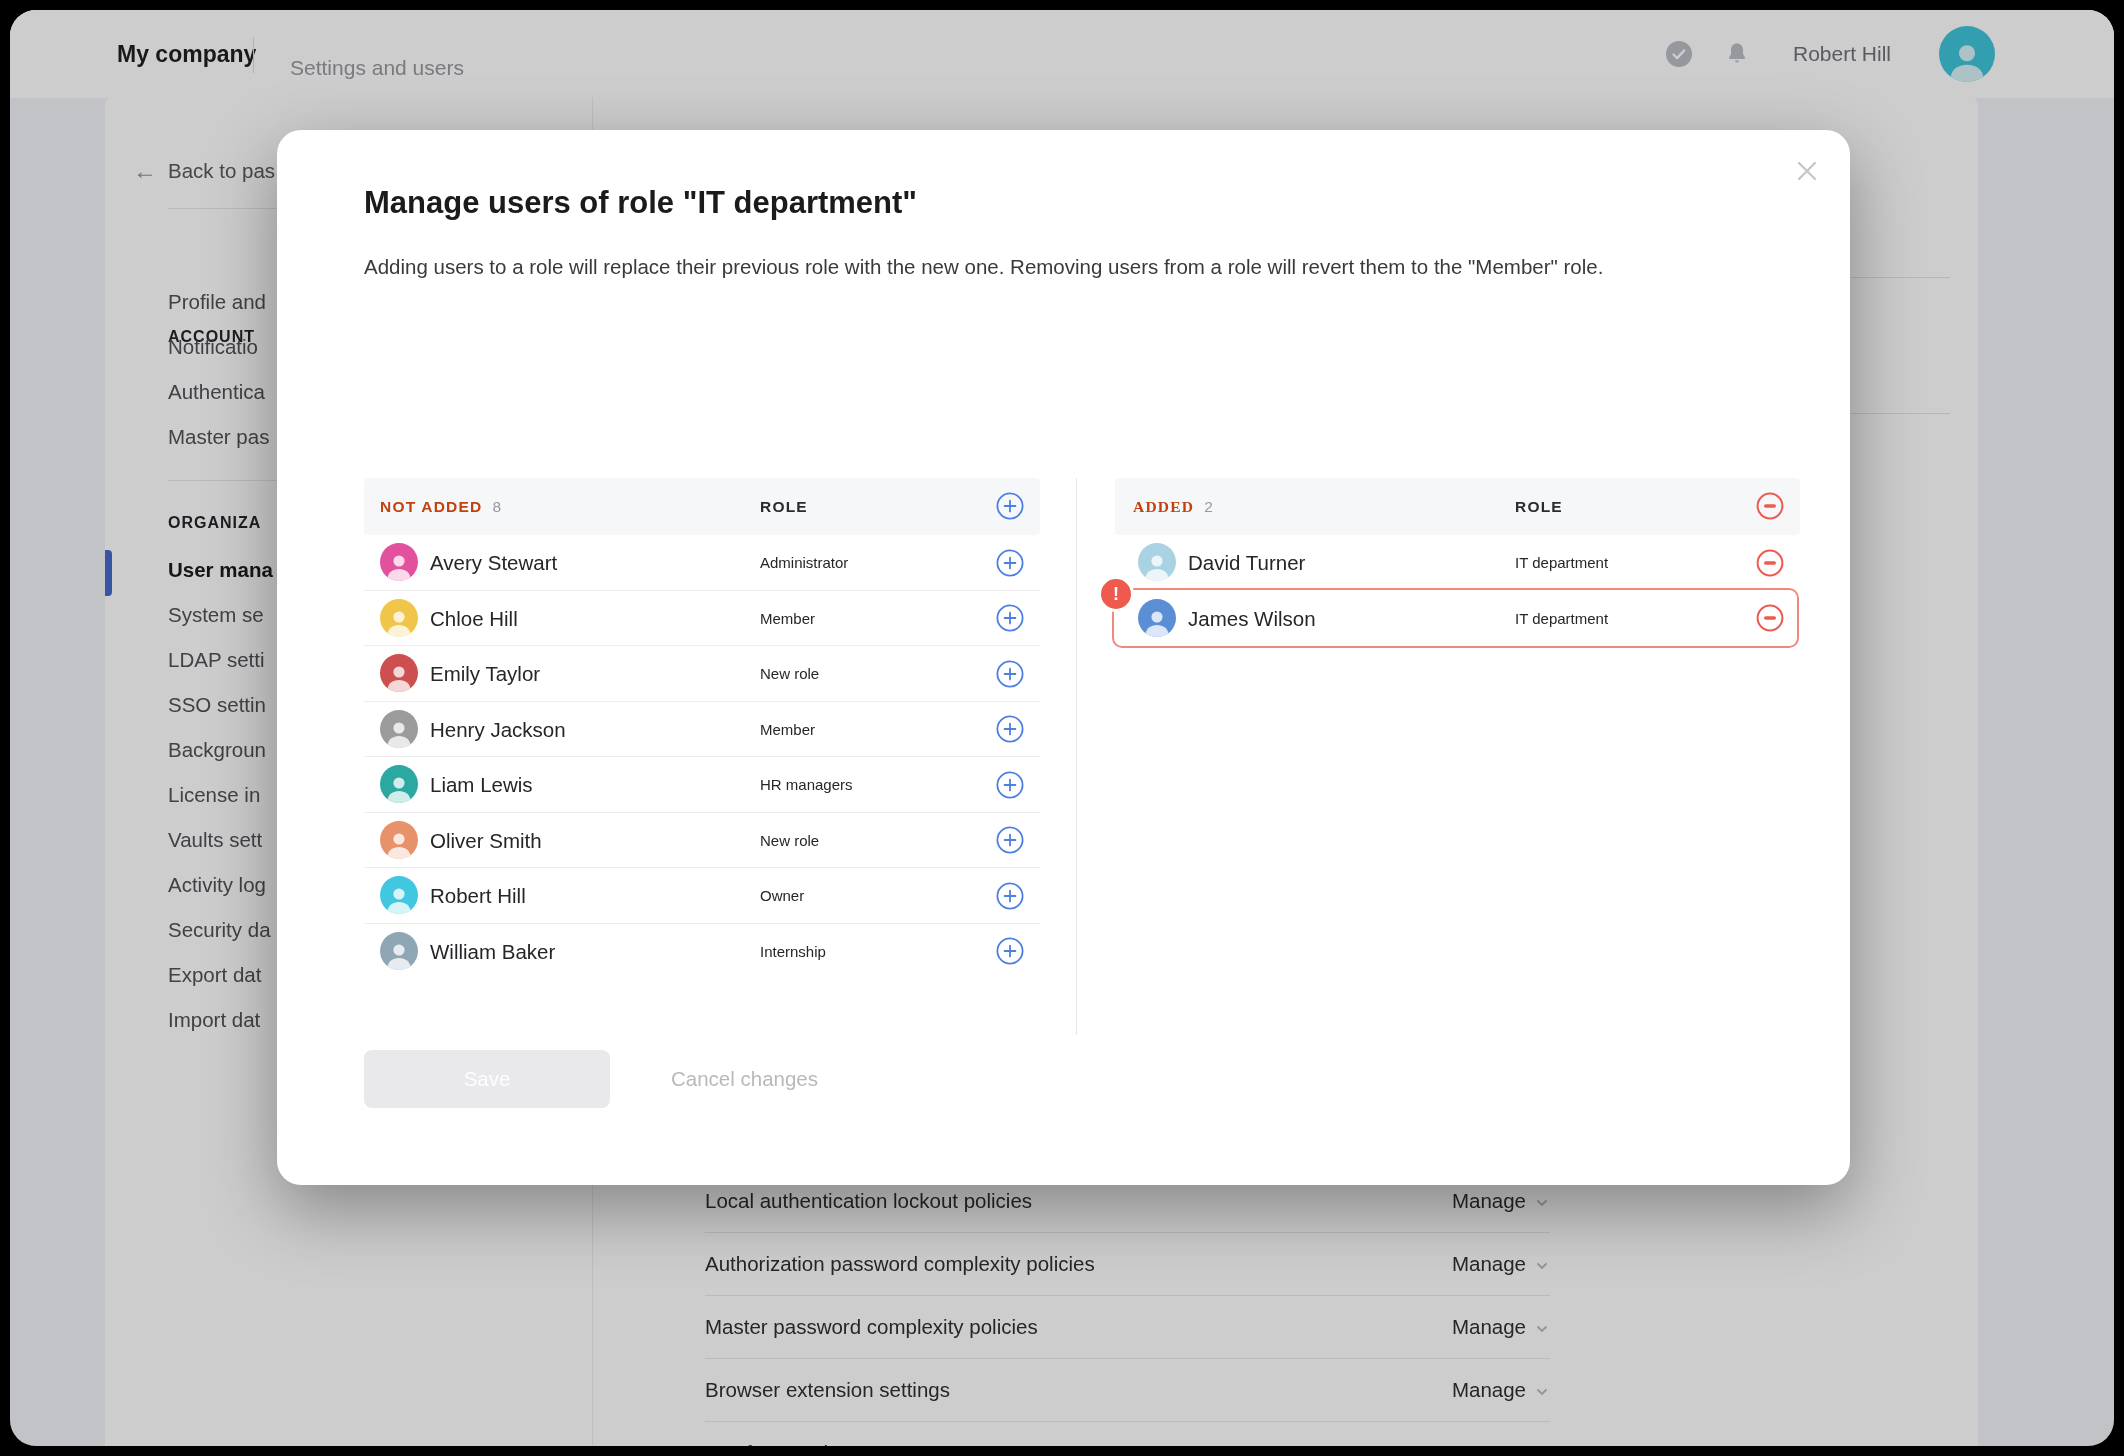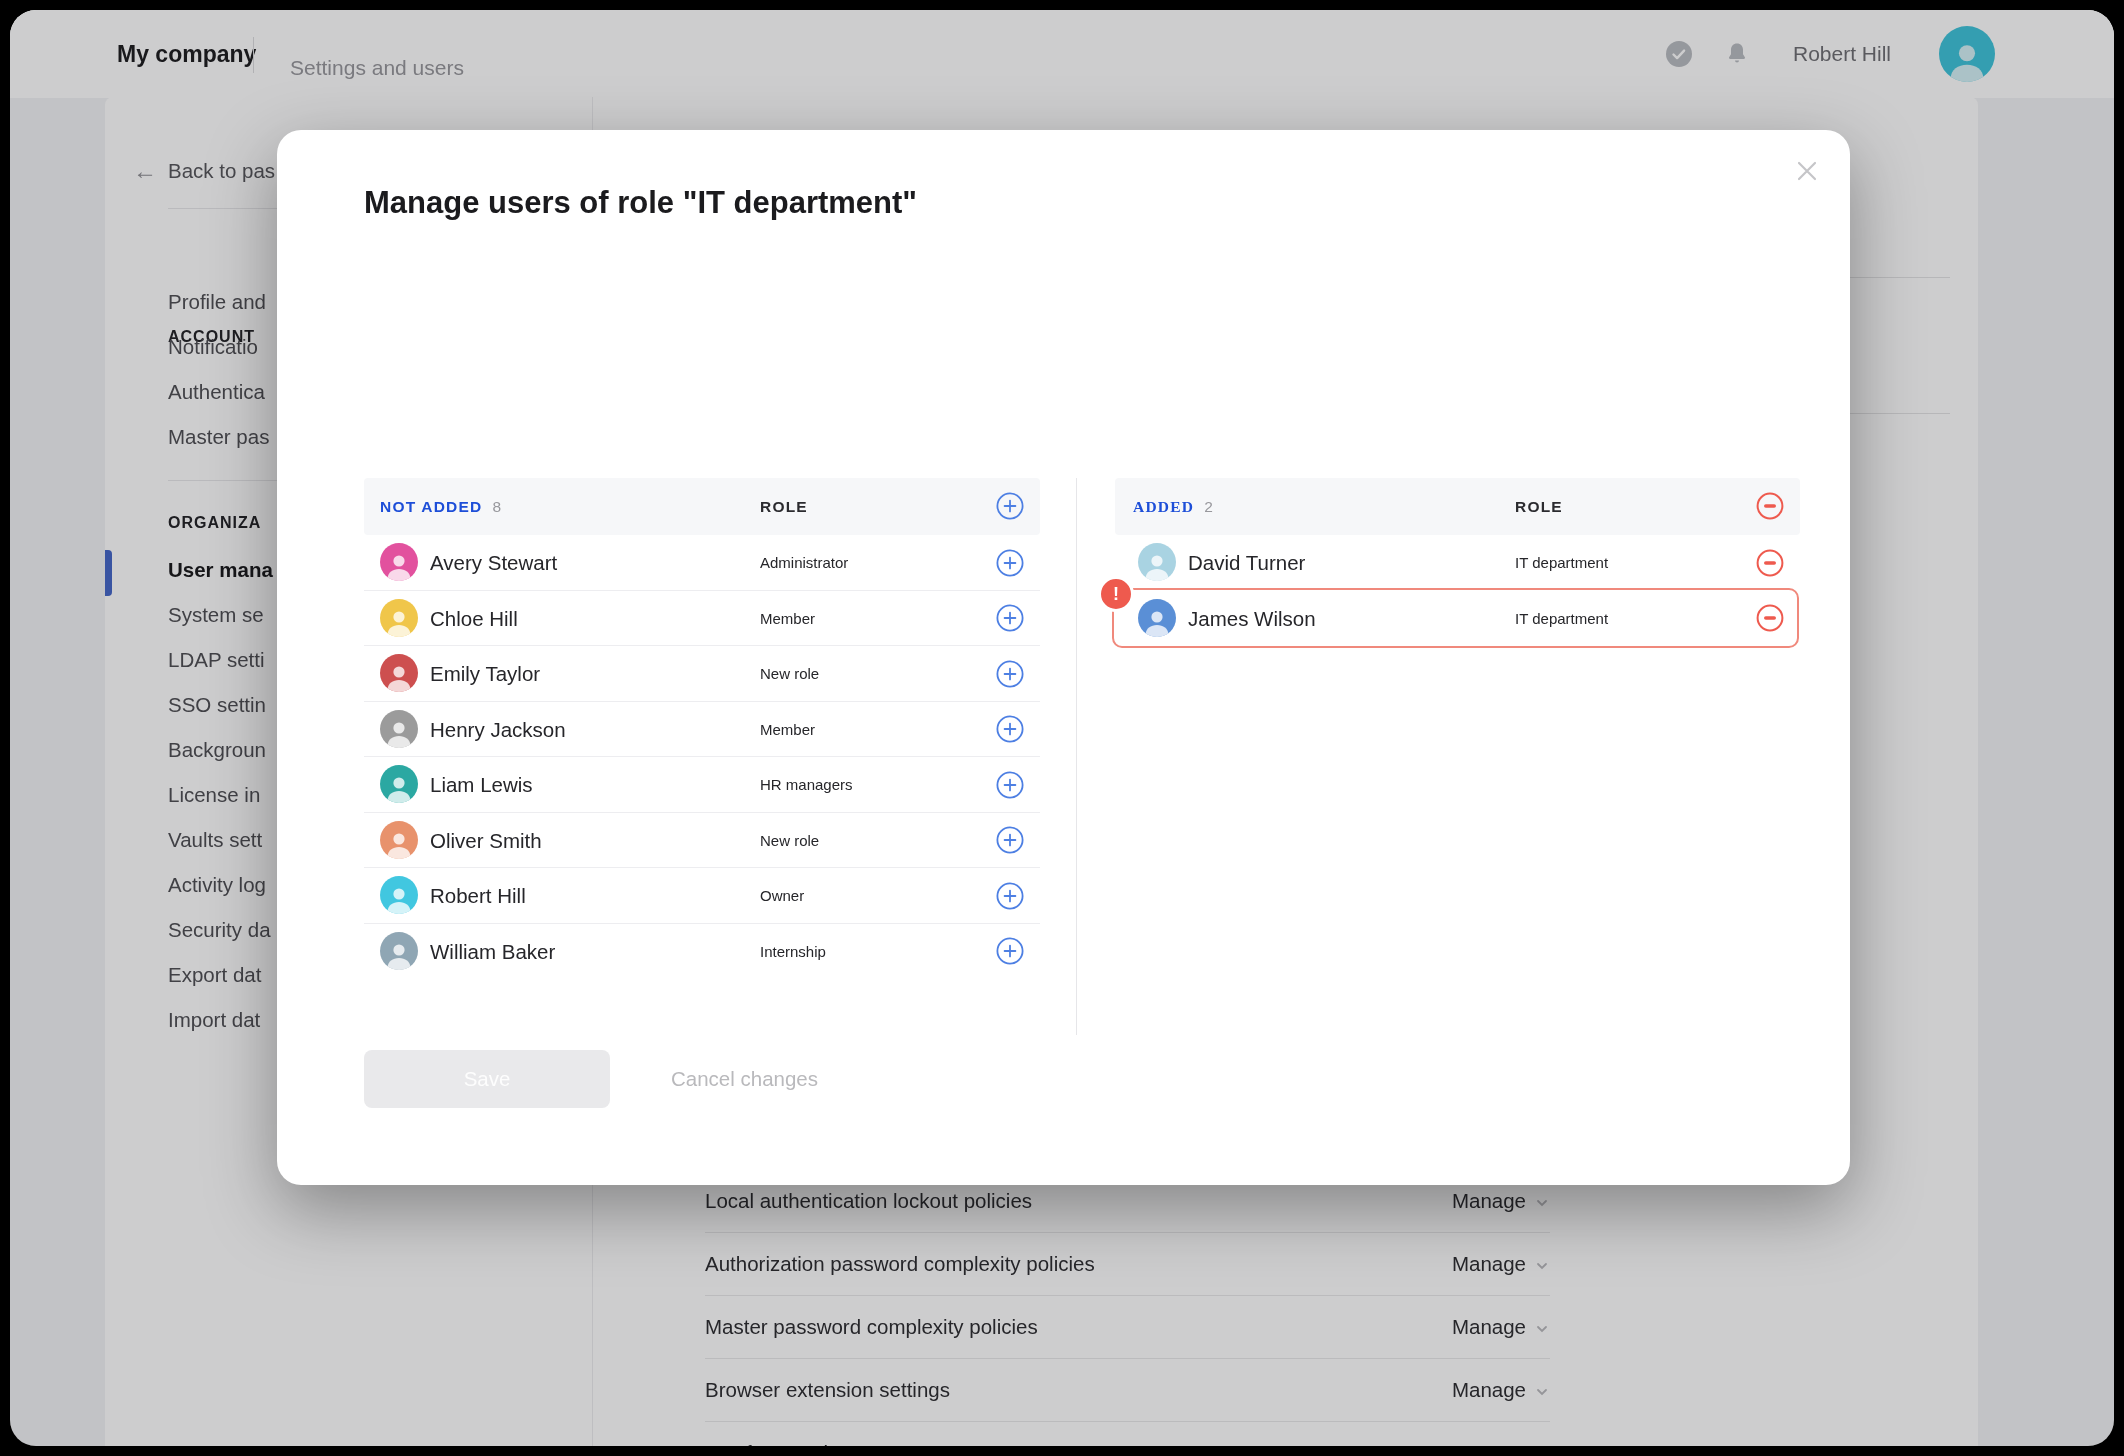--- a/index.html
+++ b/index.html
@@ -51,21 +51,21 @@
   .m-search svg{position:absolute;left:18px;top:21px;}
   .m-search input{position:absolute;left:56px;top:0;right:10px;height:100%;border:none;outline:none;font-size:20.5px;color:#33333a;font-family:"Liberation Sans",sans-serif;background:transparent;}
   .m-search input::placeholder{color:#9a9ba0;}
 
   .col{position:absolute;top:348px;}
   .col-left{left:87px;width:676px;}
   .col-right{left:838px;width:685px;}
   .col-vdiv{position:absolute;left:799px;top:348px;width:1px;height:557px;background:#e6e6e9;}
 
   .col-header{position:relative;height:57px;background:#f6f7f9;border-radius:4px;display:flex;align-items:center;}
-  .ch-label{font-size:15.5px;font-weight:700;letter-spacing:1.2px;color:#1d4ed8;margin-left:16px;}
+  .ch-label{font-size:15.5px;font-weight:700;letter-spacing:1.2px;color:#c2410c;margin-left:16px;}
   .col-right .ch-label{margin-left:18px;font-family:Liberation Serif, serif;}
   .ch-count{font-size:15.5px;color:#98989d;margin-left:10px;}
   .ch-role{position:absolute;font-size:15.5px;font-weight:700;letter-spacing:1.2px;color:#2b2b2f;}
   .col-left .ch-role{left:396px;}
   .col-right .ch-role{left:400px;}
   .ch-icon{position:absolute;right:16px;top:14px;width:28px;height:28px;cursor:pointer;}
 
   .urow{position:relative;height:55.5px;box-sizing:border-box;}
   .col-left .urow{border-bottom:1px solid #ededf0;}
   .col-left .urow:last-child{border-bottom:none;}
@@ -201,20 +201,21 @@
 
   <div class="overlay"></div>
 
   <div class="modal">
     <span class="m-close">
       <svg width="30" height="30" viewBox="0 0 30 30">
           <path d="M7 7l16 16M23 7L7 23" stroke="#c5c5c8" stroke-width="2.2" stroke-linecap="round"></path>
         </svg>
     </span>
     <h1 class="m-title">Manage users of role "IT department"</h1>
+    <p class="m-desc">Adding users to a role will replace their previous role with the new one. Removing users from a role will revert them to the "Member" role.</p>
 
 
     <div class="col col-left">
       <div class="col-header">
         <span class="ch-label">NOT ADDED</span>
         <span class="ch-count">8</span>
         <span class="ch-role">ROLE</span>
         <span class="ch-icon">
           <svg width="28" height="28" viewBox="0 0 28 28">
               <circle cx="14" cy="14" r="12.6" stroke="#4d7fe3" stroke-width="1.8" fill="none"></circle>

